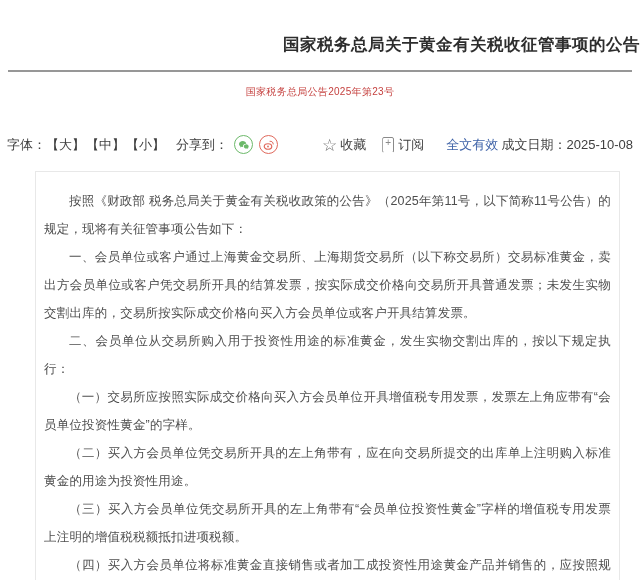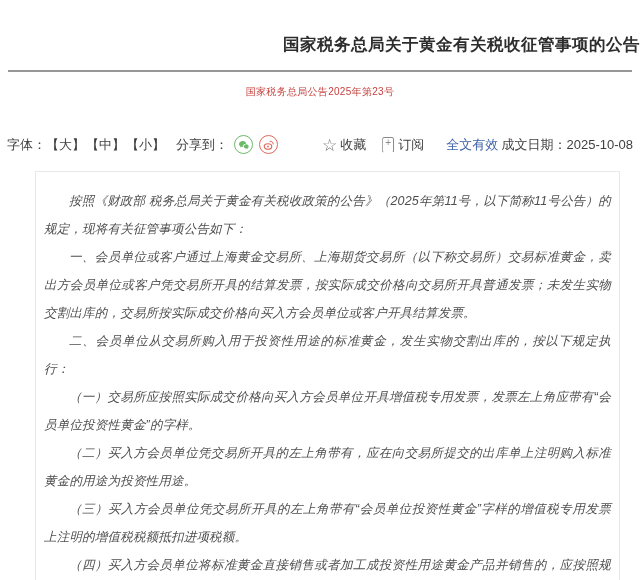--- a/index.html
+++ b/index.html
@@ -52,21 +52,21 @@
   .validity{margin-left:22px;color:#3f63a8;margin-top:44px;}
   .date-group{margin-left:auto;color:#3f3f3f;}
   .content-box{
     box-sizing:border-box;
     width:585px;margin:17px 0 0 35px;
     border:1px solid #e8e8e8;background:#ffffff;
     padding:15px 8px 40px 8px;
   }
   .content-box p{
     margin:0;font-size:12.5px;line-height:28px;color:#4e4e4e;
-    text-indent:2em;text-align:justify;letter-spacing:.2px;font-style:italic;
+    text-indent:2em;text-align:justify;letter-spacing:.2px;
   }
 </style>
 </head>
 <body>
 
 <div class="doc-title">国家税务总局关于黄金有关税收征管事项的公告</div>
 
 <hr class="title-divider">
 
 <div class="doc-number">国家税务总局公告2025年第23号</div>

